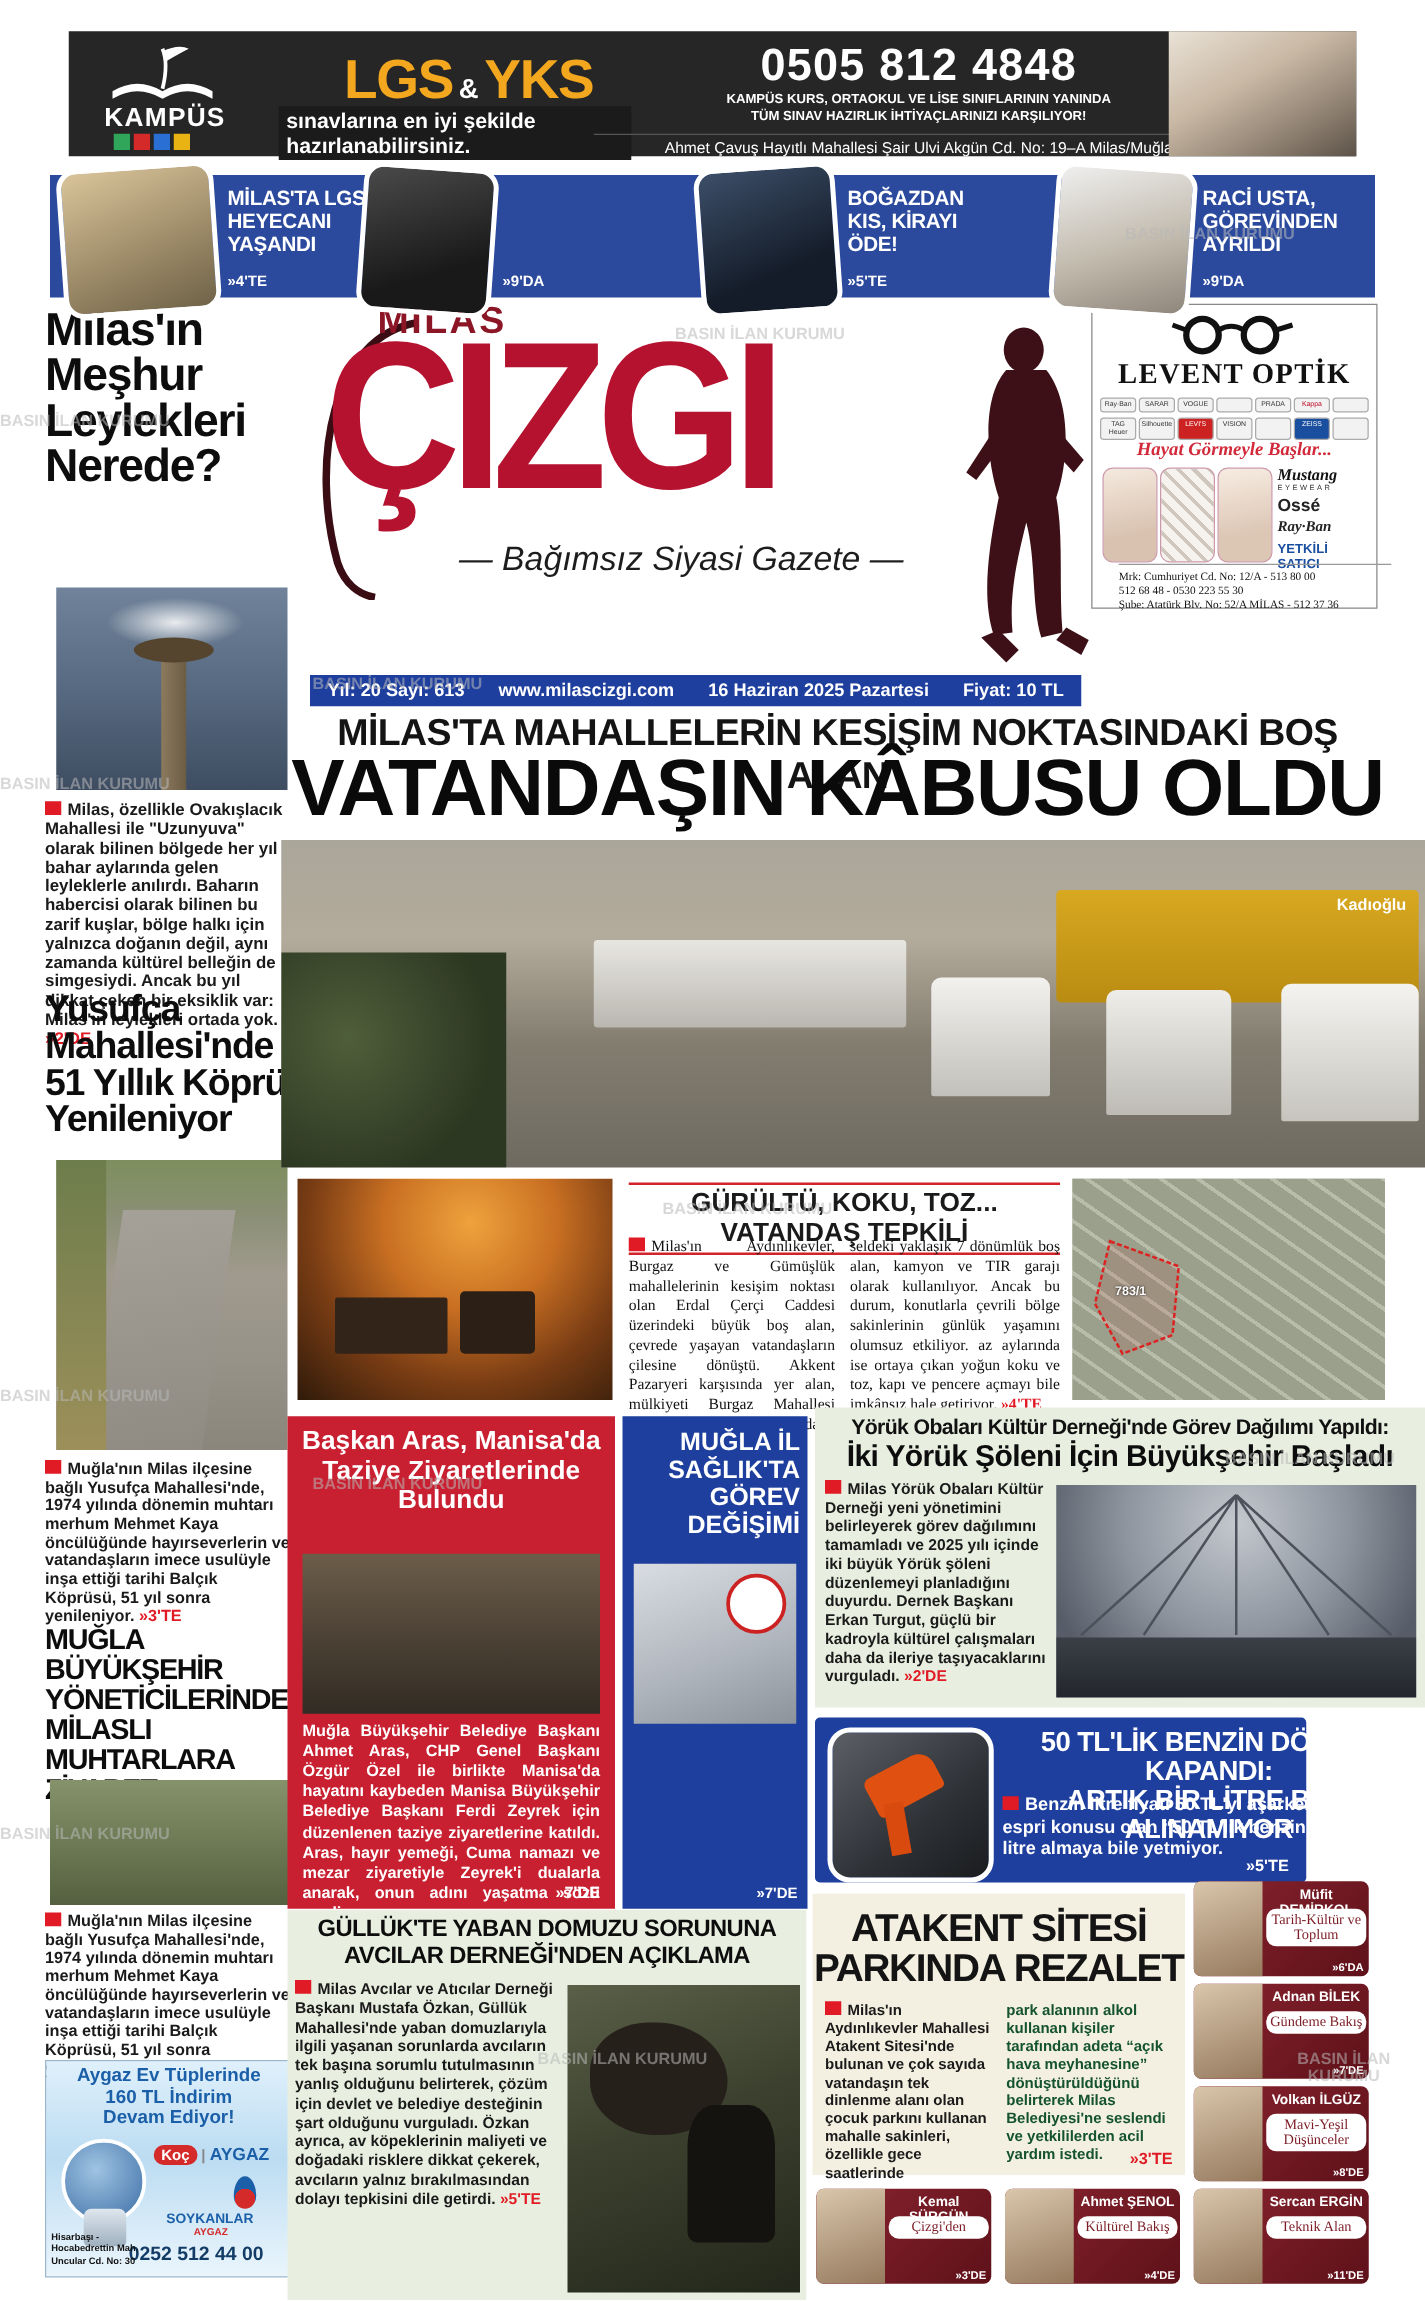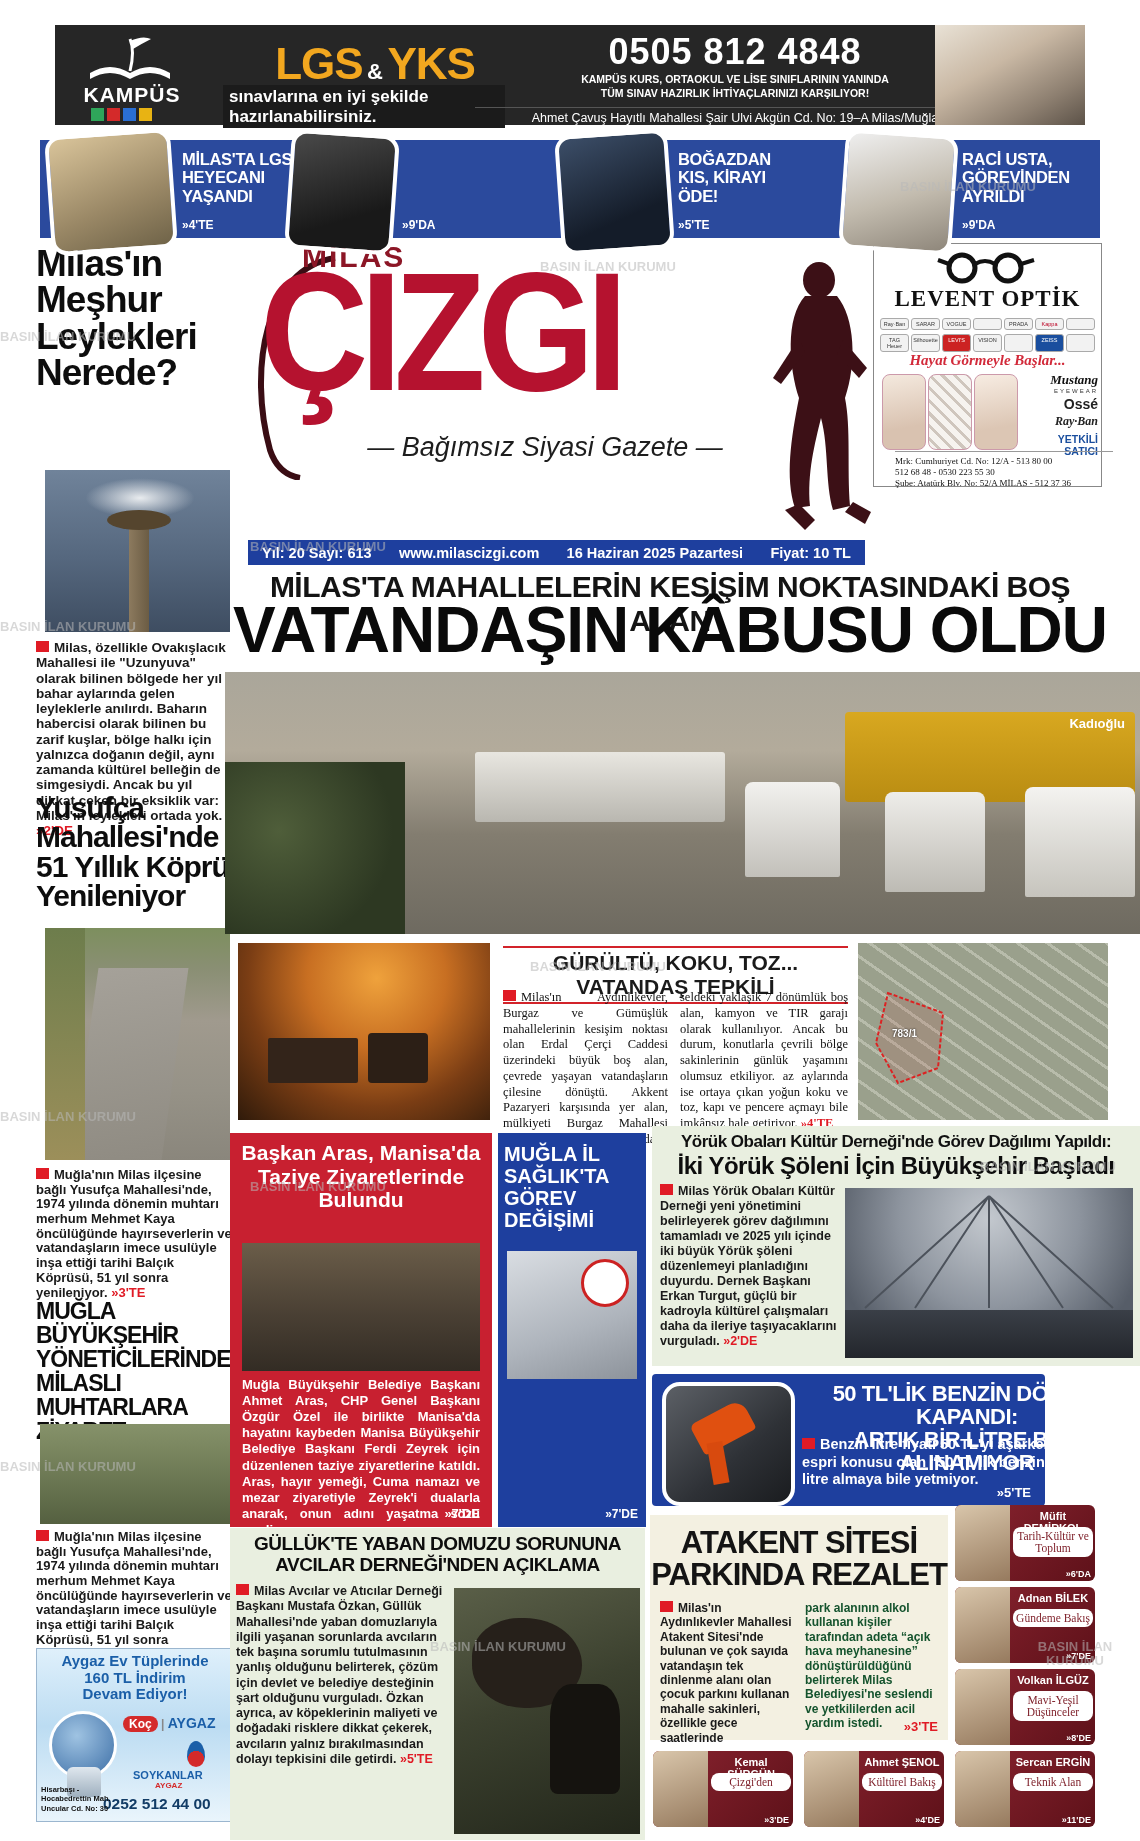--- a/index.html
+++ b/index.html
@@ -196,21 +196,21 @@
       <span style="flex:1;border:1px solid #aaa;border-radius:3px;font-size:5.5px;text-align:center;padding:2px 0;background:#c22;color:#fff;overflow:hidden;">LEVI'S</span>
       <span style="flex:1;border:1px solid #aaa;border-radius:3px;font-size:5.5px;text-align:center;padding:2px 0;background:#f2f2f2;color:#333;overflow:hidden;">VISION</span>
       <span style="flex:1;border:1px solid #aaa;border-radius:3px;font-size:5.5px;text-align:center;padding:2px 0;background:#f2f2f2;color:#d22;overflow:hidden;"></span>
       <span style="flex:1;border:1px solid #aaa;border-radius:3px;font-size:5.5px;text-align:center;padding:2px 0;background:#1a4e9e;color:#fff;overflow:hidden;">ZEISS</span>
       <span style="flex:1;border:1px solid #aaa;border-radius:3px;font-size:5.5px;text-align:center;padding:2px 0;background:#f2f2f2;color:#333;overflow:hidden;"></span>
     </div>
     <div class="abs serif" style="left:0;top:108px;width:227px;text-align:center;font-style:italic;font-weight:700;font-size:15px;color:#d22a3a;">Hayat Görmeyle Başlar...</div>
     <span class="ph" style="left:8px;top:130px;width:42px;height:74px;border:1px solid #c9a;border-radius:8px;background:linear-gradient(170deg,#f4e9de,#d9c2b0 70%);"></span>
     <span class="ph" style="left:54px;top:130px;width:42px;height:74px;border:1px solid #c9a;border-radius:8px;background:repeating-linear-gradient(45deg,#f6f3ef 0 6px,#cfc6bd 6px 9px);"></span>
     <span class="ph" style="left:100px;top:130px;width:42px;height:74px;border:1px solid #c9a;border-radius:8px;background:linear-gradient(170deg,#f7ece2,#dcc6b4 70%);"></span>
-    <div class="abs" style="left:148px;top:128px;width:76px;text-align:right;">
+    <div class="abs" style="left:148px;top:128px;width:76px;text-align:left;">
       <div class="serif" style="font-style:italic;font-weight:700;font-size:13px;color:#111;">Mustang</div>
       <div style="font-size:6px;letter-spacing:2px;color:#333;">EYEWEAR</div>
       <div style="font-weight:800;font-size:14px;color:#222;margin-top:2px;">Ossé</div>
       <div class="serif" style="font-style:italic;font-weight:700;font-size:12px;color:#222;margin-top:2px;">Ray·Ban</div>
       <div style="color:#1a4e9e;font-weight:800;font-size:10.5px;margin-top:4px;">
         <div>YETKİLİ</div>
         <div>SATICI</div>
       </div>
     </div>
     <div class="abs serif" style="left:5px;top:207px;width:218px;font-size:9px;line-height:1.2;color:#111;border-top:1px solid #999;padding-top:4px;margin-left:16px;">
@@ -266,21 +266,21 @@
   <div class="abs redbox" style="left:230px;top:1133px;width:262px;height:394px;">
     <div class="abs" style="left:10px;top:8px;width:242px;text-align:center;font-weight:800;font-size:21px;line-height:1.12;">Başkan Aras, Manisa'da Taziye Ziyaretlerinde Bulundu</div>
     <div class="ph" style="left:12px;top:110px;width:238px;height:128px;background:linear-gradient(180deg,#6b5d49 0%,#4a4034 55%,#332c24 100%);"></div>
     <p class="abs" style="left:12px;top:244px;width:238px;margin:0;font-weight:700;font-size:13px;line-height:1.24;text-align:justify;">
       <span>Muğla Büyükşehir Belediye Başkanı Ahmet Aras, CHP Genel Başkanı Özgür Özel ile birlikte Manisa'da hayatını kaybeden Manisa Büyükşehir Belediye Başkanı Ferdi Zeyrek için düzenlenen taziye ziyaretlerine katıldı. Aras, hayır yemeği, Cuma namazı ve mezar ziyaretiyle Zeyrek'i dualarla anarak, onun adını yaşatma sözü verdi</span>
     </p>
     <span class="abs" style="right:12px;bottom:6px;font-weight:800;font-size:13px;">»7'DE</span>
   </div>
 
   <div class="abs bluebox" style="left:498px;top:1133px;width:148px;height:394px;">
-    <div class="abs" style="left:6px;top:10px;width:136px;text-align:left;font-weight:800;font-size:20px;line-height:1.1;">MUĞLA İL SAĞLIK'TA GÖREV DEĞİŞİMİ</div>
+    <div class="abs" style="left:6px;top:10px;width:136px;text-align:right;font-weight:800;font-size:20px;line-height:1.1;">MUĞLA İL SAĞLIK'TA GÖREV DEĞİŞİMİ</div>
     <div class="ph" style="left:9px;top:118px;width:130px;height:128px;background:linear-gradient(160deg,#d9dde2 0%,#aeb4bc 60%,#8d939b 100%);">
       <span class="abs" style="right:8px;top:8px;width:42px;height:42px;border-radius:50%;background:#fff;border:3px solid #c22;"></span>
     </div>
     <span class="abs" style="right:8px;bottom:6px;font-weight:800;font-size:12px;">»7'DE</span>
   </div>
 
   <div class="abs greenbox" style="left:652px;top:1126px;width:488px;height:240px;">
     <div class="abs cond" style="left:8px;top:6px;width:472px;text-align:center;font-size:17px;color:#111;">Yörük Obaları Kültür Derneği'nde Görev Dağılımı Yapıldı:</div>
     <div class="abs cond" style="left:4px;top:26px;width:480px;text-align:center;font-size:24px;color:#0d0d0d;letter-spacing:-0.5px;">İki Yörük Şöleni İçin Büyükşehir Başladı</div>
     <p class="abs" style="left:8px;top:58px;width:180px;margin:0;font-weight:700;font-size:12.5px;line-height:1.2;color:#1a1a1a;">

